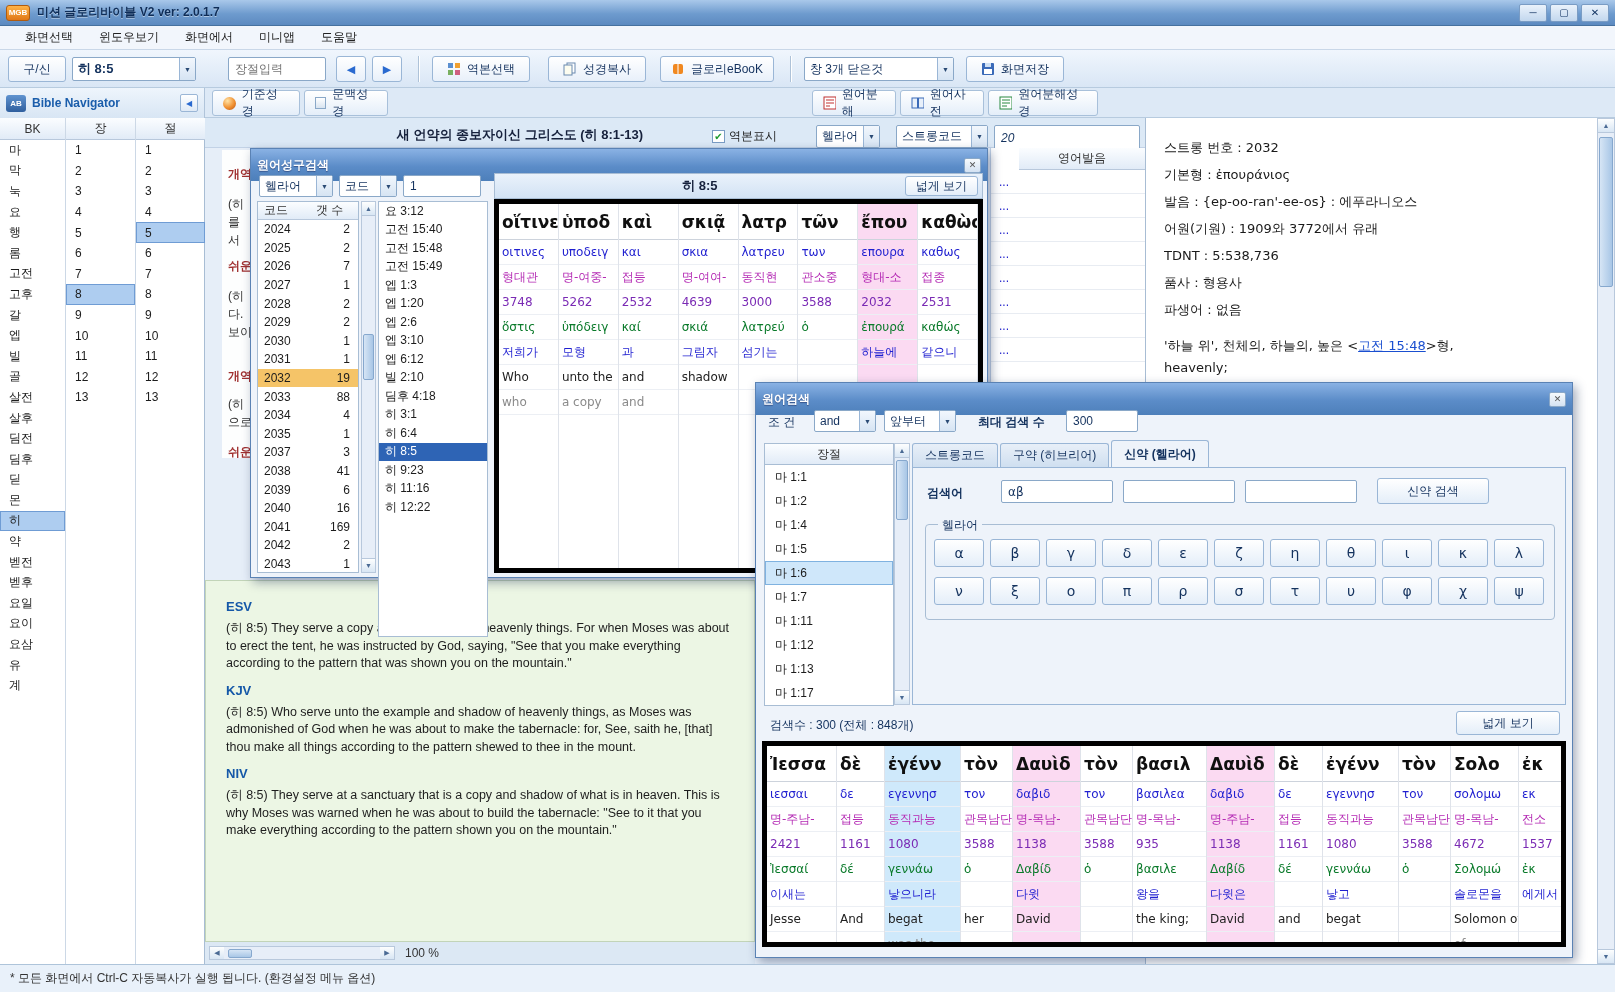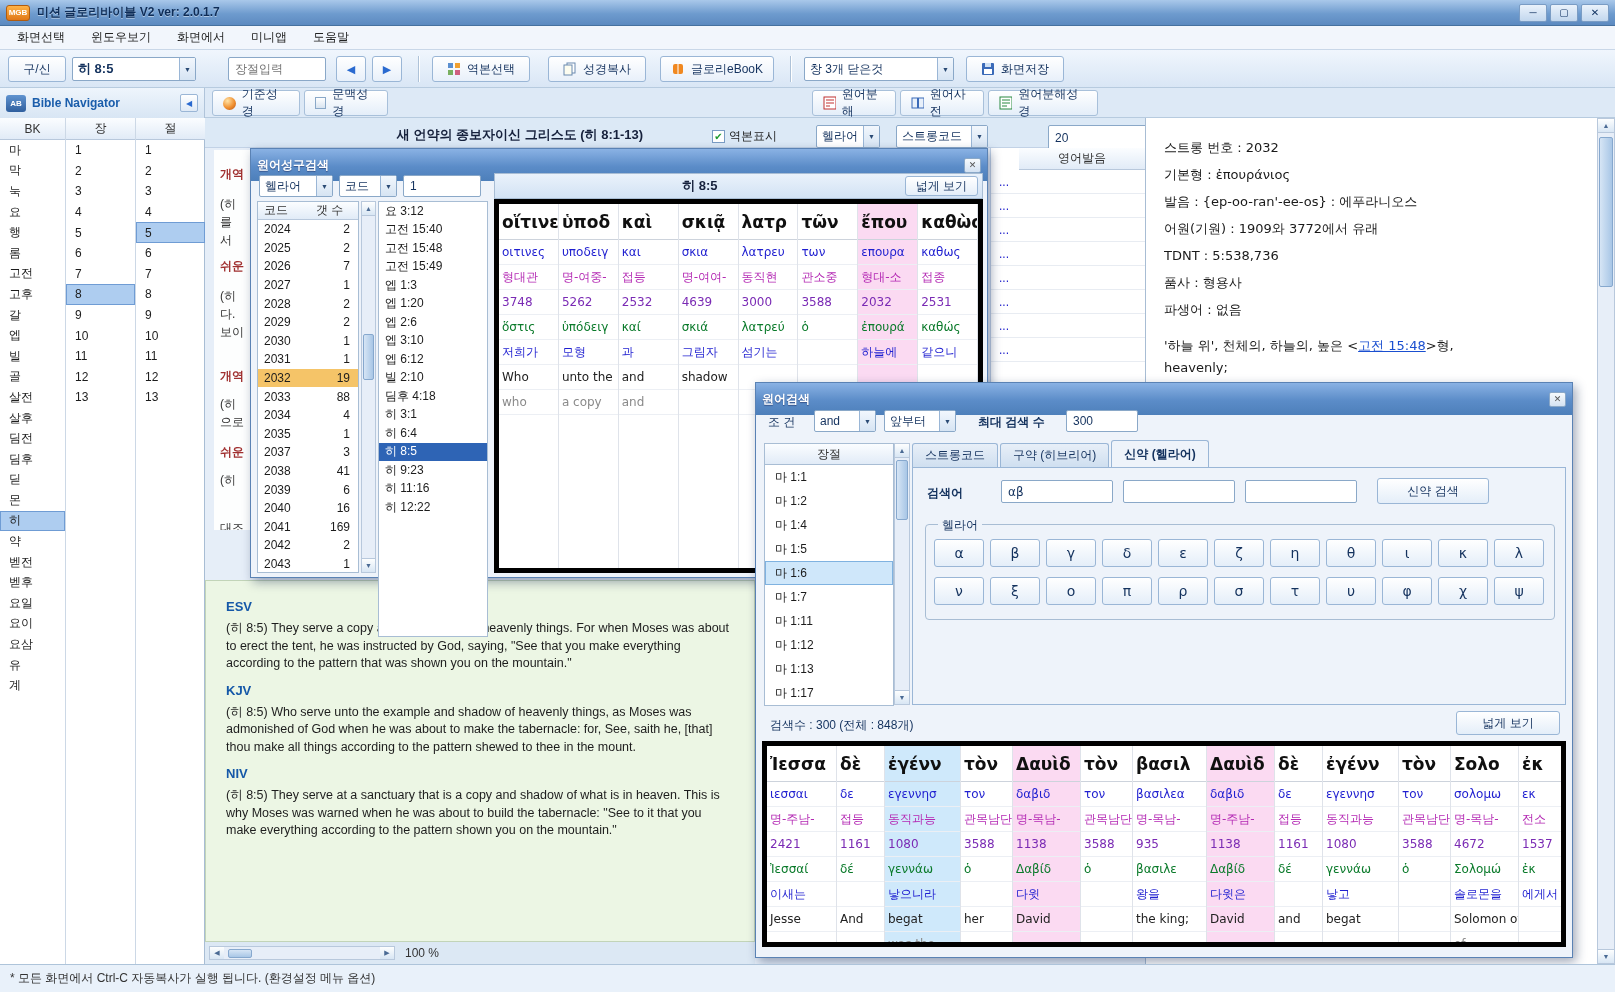--- a/index.html
+++ b/index.html
@@ -9,21 +9,21 @@
 .abs{position:absolute;}
 
 
 #titlebar{left:0;top:0;width:1615px;height:26px;background:linear-gradient(180deg,#a9c8ea,#6e9bce 55%,#5c8ac0);display:flex;align-items:center;padding:0 6px;border-bottom:1px solid #46719f;}
 #logo{width:24px;height:16px;background:linear-gradient(#ffb347,#e07818);border-radius:3px;color:#fff;font-size:8px;font-weight:bold;display:flex;align-items:center;justify-content:center;margin-right:7px;border:1px solid #b05c10;}
 #title-text{color:#0e2d58;font-weight:bold;text-shadow:0 1px 0 rgba(255,255,255,.45);}
 .win-btns{margin-left:auto;display:flex;gap:3px;}
 .win-btn{width:28px;height:18px;display:flex;align-items:center;justify-content:center;font-size:10px;color:#123463;background:linear-gradient(#eaf2fb,#c2d7ee);border:1px solid #7a9cc4;border-radius:2px;}
 
 
-#menubar{left:0;top:26px;width:1615px;height:24px;background:#f2f6fc;border-bottom:1px solid #c9d7e8;display:flex;align-items:center;padding-left:4px;}
+#menubar{left:0;top:26px;width:1615px;height:24px;background:#f2f6fc;border-bottom:1px solid #c9d7e8;display:flex;align-items:center;padding-left:12px;}
 .menu-item{padding:3px 13px;color:#222;}
 
 
 #toolbar{left:0;top:50px;width:1615px;height:38px;background:linear-gradient(#f0f6fd,#d9e6f5);border-bottom:1px solid #b7cbdf;}
 .tb-btn{position:absolute;top:56px;height:26px;display:flex;align-items:center;justify-content:center;gap:6px;padding:0 8px;background:linear-gradient(#ffffff,#e8f0fa);border:1px solid #9ab6d6;border-radius:3px;color:#14325e;}
 .tb-sep{position:absolute;top:56px;width:1px;height:26px;background:#aec2d8;box-shadow:1px 0 0 #fff;}
 .dd{background:#fff;border:1px solid #8aa8c8;display:flex;align-items:center;justify-content:space-between;border-radius:2px;}
 .dd-text{padding:0 5px;white-space:nowrap;overflow:hidden;color:#14325e;}
 .dd-arrow{width:16px;align-self:stretch;background:linear-gradient(#f2f7fd,#d6e4f3);border-left:1px solid #9ab6d6;display:flex;align-items:center;justify-content:center;font-size:7px;color:#2a4a74;}
 .tb-input{background:#fff;border:1px solid #8aa8c8;border-radius:2px;padding:0 6px;font-family:inherit;font-size:12px;color:#14325e;}
@@ -47,21 +47,21 @@
 .nav-sel{background:#aecdf0;outline:1px solid #6f9cd4;outline-offset:-1px;}
 
 
 #content-bg{left:205px;top:118px;width:940px;height:846px;background:#e6eef8;}
 #content-top{left:205px;top:118px;width:940px;height:30px;background:#dce9f6;border-bottom:1px solid #c2d2e6;}
 #main-title{left:330px;top:126px;width:380px;text-align:center;font-size:13px;font-weight:bold;color:#16213c;}
 #version-check{left:712px;top:128px;display:flex;align-items:center;gap:4px;}
 .checkbox{width:13px;height:13px;background:#fff;border:1px solid #7a9cc4;display:flex;align-items:center;justify-content:center;font-size:10px;color:#1f9a2f;}
 
 
-#frag-strip{left:214px;top:150px;width:44px;height:380px;background:#fdfefe;overflow:hidden;}
+#frag-strip{left:222px;top:150px;width:44px;height:308px;background:#fdfefe;overflow:hidden;}
 .frag{position:absolute;left:6px;white-space:nowrap;color:#333;}
 .frag-red{color:#a03030;font-weight:bold;}
 
 
 #pron-strip{left:990px;top:148px;width:155px;height:430px;background:#fff;border-left:1px solid #c2d2e6;}
 #pron-head{height:22px;background:linear-gradient(#fbfdff,#e1ebf7);border-bottom:1px solid #b8c8dc;display:flex;align-items:center;justify-content:center;color:#333;margin-left:28px;}
 .pron-row{height:24px;border-bottom:1px solid #e8ecf2;display:flex;align-items:center;padding-left:8px;color:#2020cc;}
 
 
 .float-win{position:absolute;background:#eef3fa;border:1px solid #5a82b4;box-shadow:3px 4px 10px rgba(20,40,80,.4);}
@@ -335,21 +335,21 @@
     <span>역본표시</span>
   </div>
   <div class="dd abs" style="left:816px;top:125px;width:64px;height:23px;">
     <span class="dd-text">헬라어</span>
       <span class="dd-arrow">▼</span>
   </div>
   <div class="dd abs" style="left:896px;top:125px;width:92px;height:23px;">
     <span class="dd-text">스트롱코드</span>
       <span class="dd-arrow">▼</span>
   </div>
-  <input class="tb-input abs" style="left: 1048px; top: 125px; width: 146px; height: 26px;" value="20">
+  <input class="tb-input abs" style="left: 994px; top: 125px; width: 146px; height: 26px; font-style: italic;" value="20">
 
   <div id="frag-strip" class="abs">
       <div class="frag frag-red" style="top: 16px;">개역</div>
       <div class="frag" style="top: 46px;">(히</div>
       <div class="frag" style="top: 64px;">를</div>
       <div class="frag" style="top: 82px;">서</div>
       <div class="frag frag-red" style="top: 108px;">쉬운</div>
       <div class="frag" style="top: 138px;">(히</div>
       <div class="frag" style="top: 156px;">다.</div>
       <div class="frag" style="top: 174px;">보이</div>

